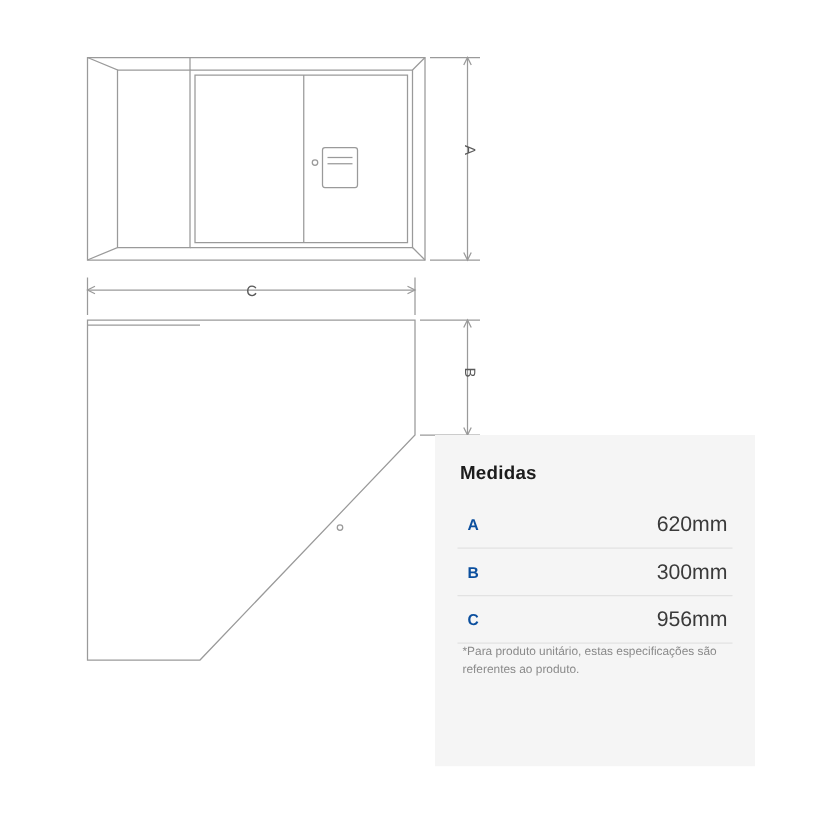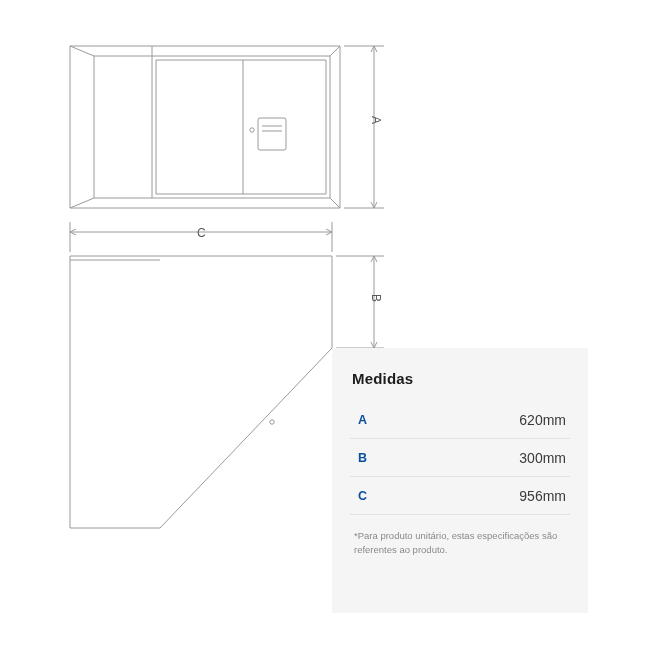--- a/index.html
+++ b/index.html
@@ -32,21 +32,21 @@
     letter-spacing: .5px;
   }
   .dim-label.vert {
     writing-mode: vertical-rl;
     text-orientation: mixed;
   }
 
   
   .panel {
     position: absolute;
-    left: 332px;
+    left: 348px;
     top: 348px;
     width: 256px;
     height: 265px;
     background: #f5f5f5;
     padding: 18px 18px 10px 18px;
   }
   .panel-title {
     color: #1c1c1c;
     font-size: 15px;
     font-weight: bold;
@@ -62,25 +62,25 @@
     padding: 0 4px 0 8px;
   }
   .meas-row:first-of-type { border-top: 1px solid #e2e2e2; }
   .meas-key {
     color: #0b4f9e;
     font-size: 12.5px;
     font-weight: bold;
   }
   .meas-val {
     color: #3a3a3a;
-    font-size: 14px;
+    font-size: 17px;
     text-align: right;
   }
   .notes {
-    margin-top: 14px;
+    margin-top: 0;
     padding-left: 4px;
   }
   .note {
     color: #8a8a8a;
     font-size: 9.5px;
     line-height: 1.45;
     margin-bottom: 12px;
     max-width: 215px;
   }
 </style>

